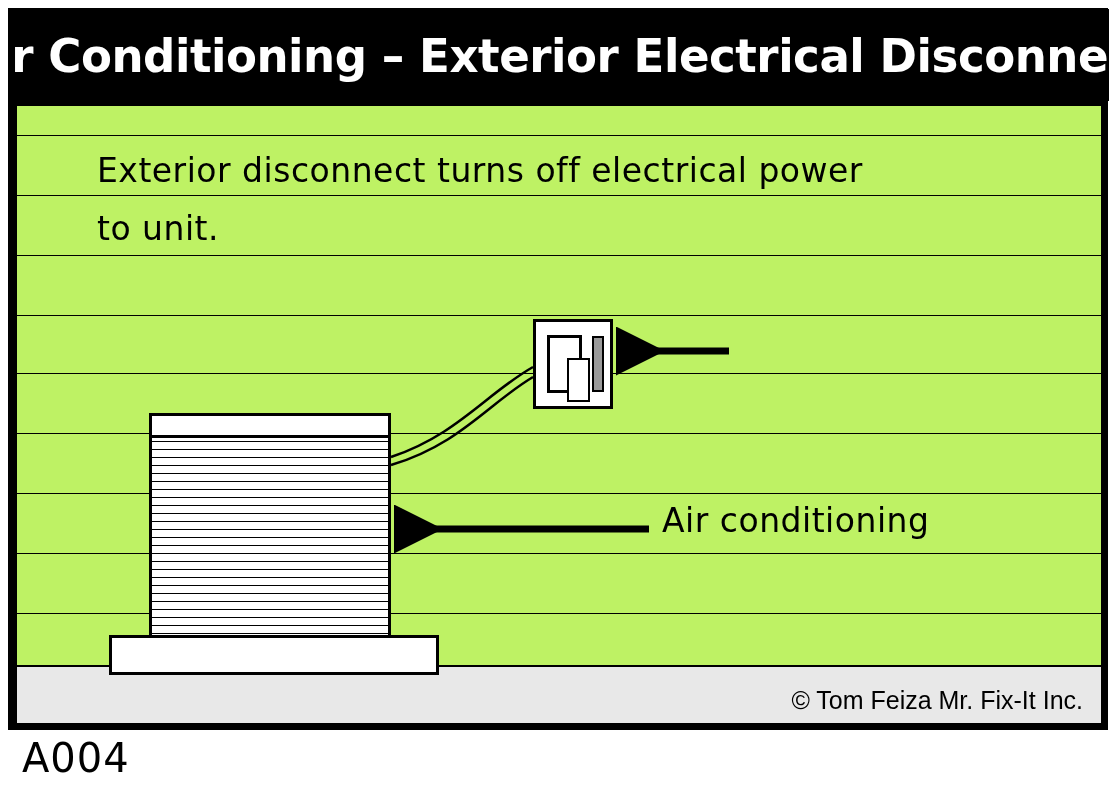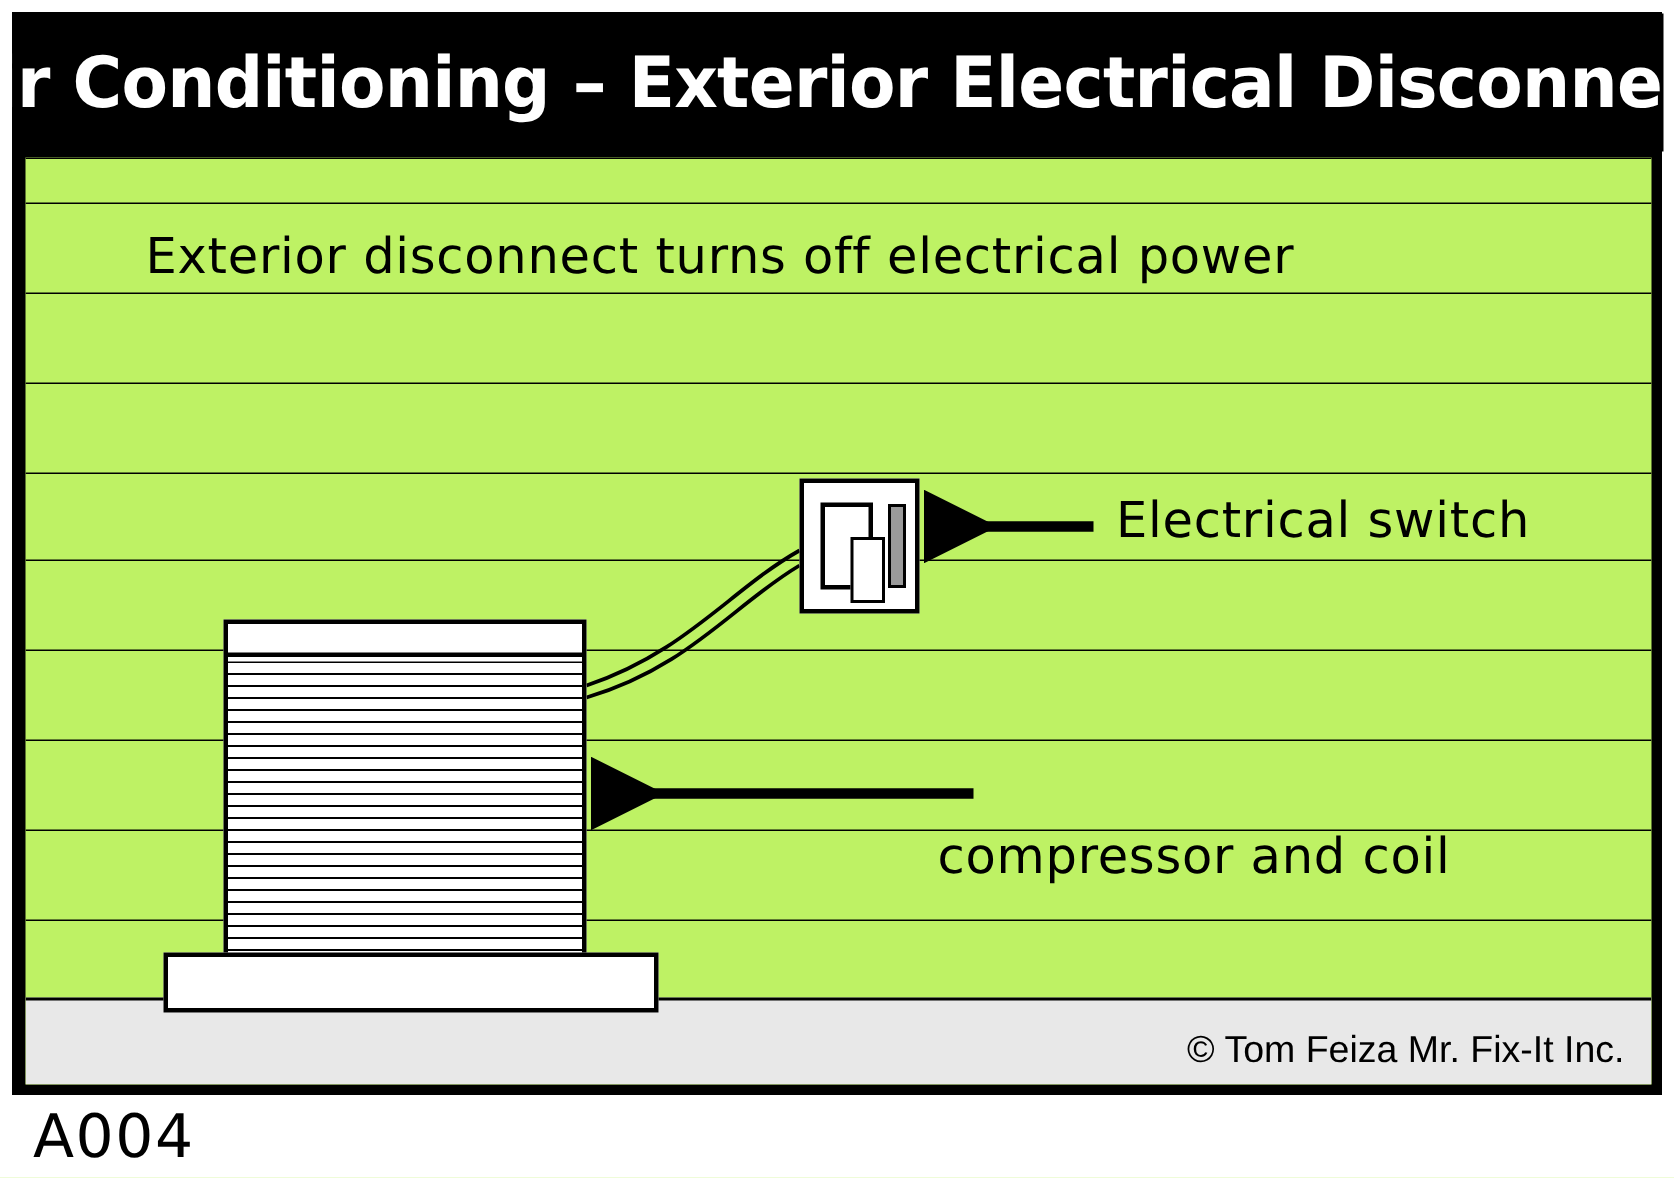--- a/index.html
+++ b/index.html
@@ -260,23 +260,23 @@
       <defs>
         <marker id="arrowhead" markerWidth="7" markerHeight="7" refX="6" refY="3.5" orient="auto" markerUnits="strokeWidth">
           <polygon points="7 0, 7 7, 0 3.5" fill="#000000"></polygon>
         </marker>
       </defs>
       <line x1="712" y1="246" x2="606" y2="246" stroke="#000000" stroke-width="7" marker-end="url(#arrowhead)"></line>
       <line x1="632" y1="424" x2="384" y2="424" stroke="#000000" stroke-width="7" marker-end="url(#arrowhead)"></line>
     </svg>
 
     <div class="hand" id="intro-l1">Exterior disconnect turns off electrical power</div>
-
-    <div class="hand" id="lbl-switch-l1">Electrical switch</div>
-
-    <div class="hand" id="lbl-ac-l2">compressor and coil</div>
+    <div class="hand" id="intro-l2">to unit.</div>
+
+
+    <div class="hand" id="lbl-ac-l1">Air conditioning</div>
 
     <div id="copyright">© Tom Feiza Mr. Fix-It Inc.</div>
 
   </div>
 </div>
 
 <div id="code-label">A004</div>
 
 </body></html>

